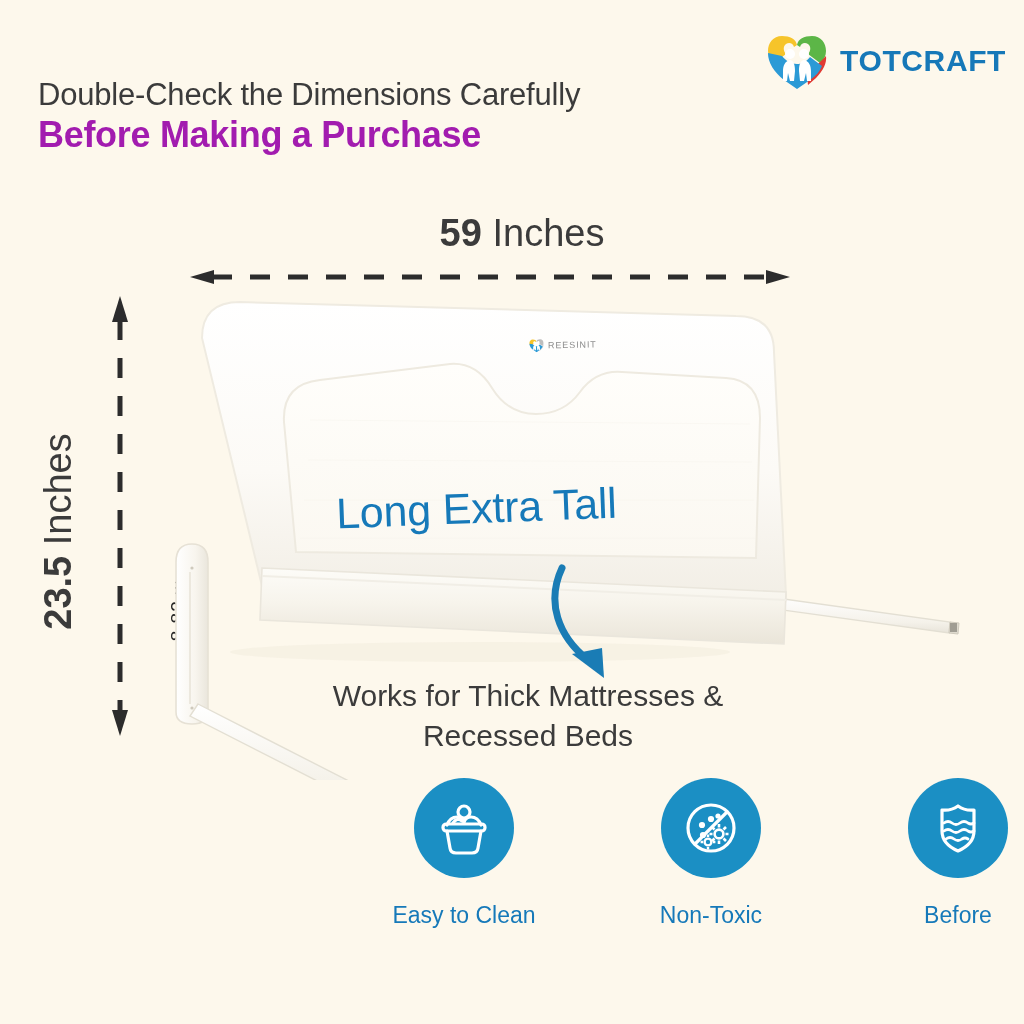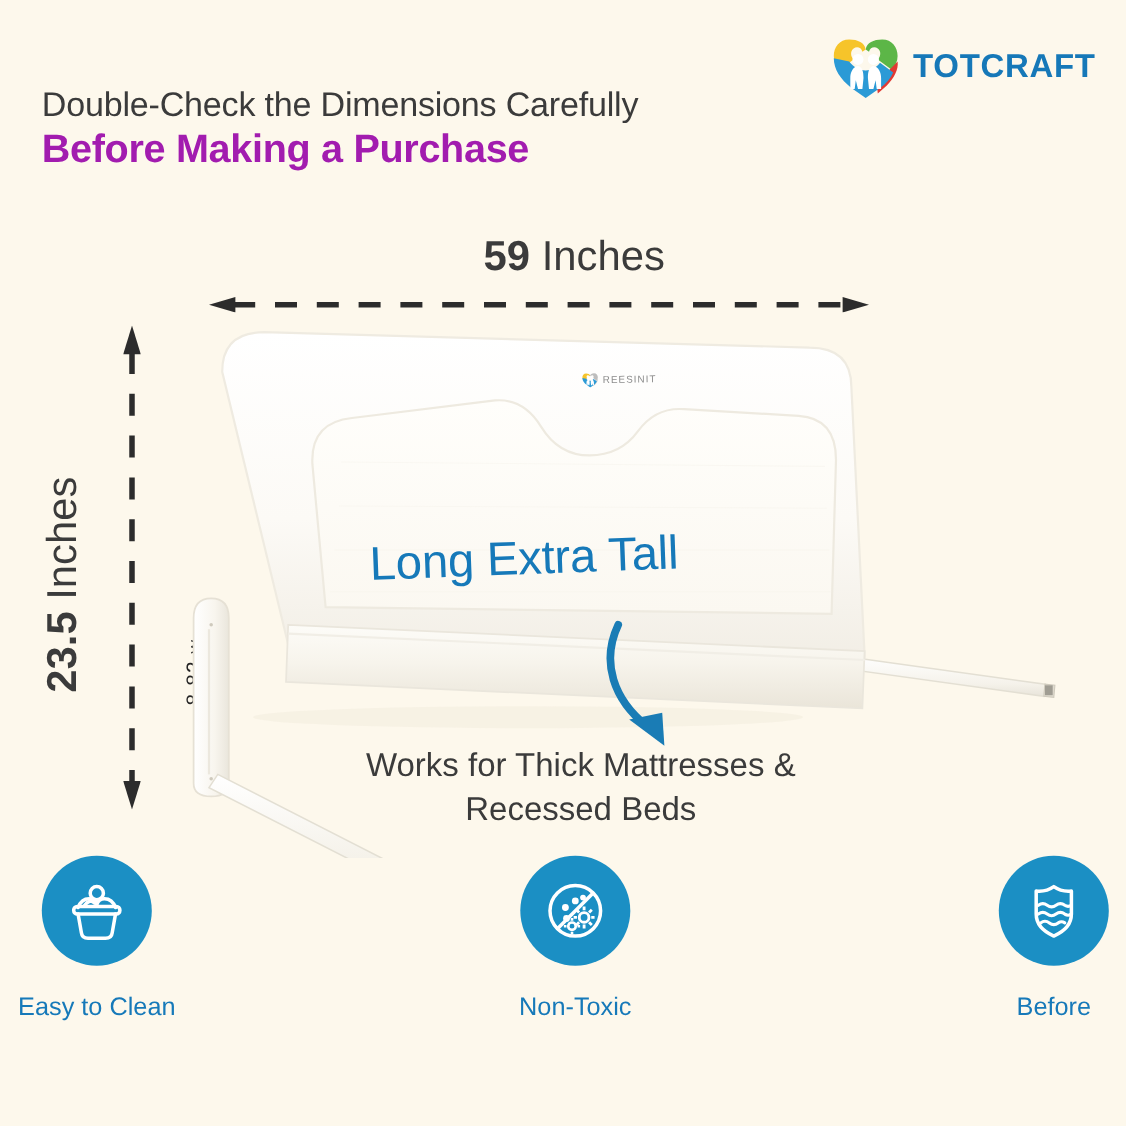--- a/index.html
+++ b/index.html
@@ -42,21 +42,21 @@
     font-weight: 700;
     color: #a21caf;
     letter-spacing: -0.3px;
     line-height: 1.22;
     white-space: nowrap;
   }
 
   
   .brand {
     position: absolute;
-    right: 28px;
+    right: 18px;
     top: 33px;
     display: flex;
     align-items: center;
     gap: 12px;
   }
   .brand-mark { width: 62px; height: 56px; display:block; }
   .brand-name {
     font-size: 30px;
     font-weight: 700;
     color: #1678b8;
@@ -190,22 +190,22 @@
   }
   .callout-text .l2 { display: block; }
 
   
   .features {
     position: absolute;
     left: 0;
     top: 778px;
     width: 1024px;
     display: flex;
-    justify-content: space-between;
-    gap: 83px;
+    justify-content: flex-end;
+    gap: 115px;
     padding-left: 22px;
     box-sizing: border-box;
   }
   .feature {
     width: 132px;
     display: flex;
     flex-direction: column;
     align-items: center;
   }
   .feature-circle {

